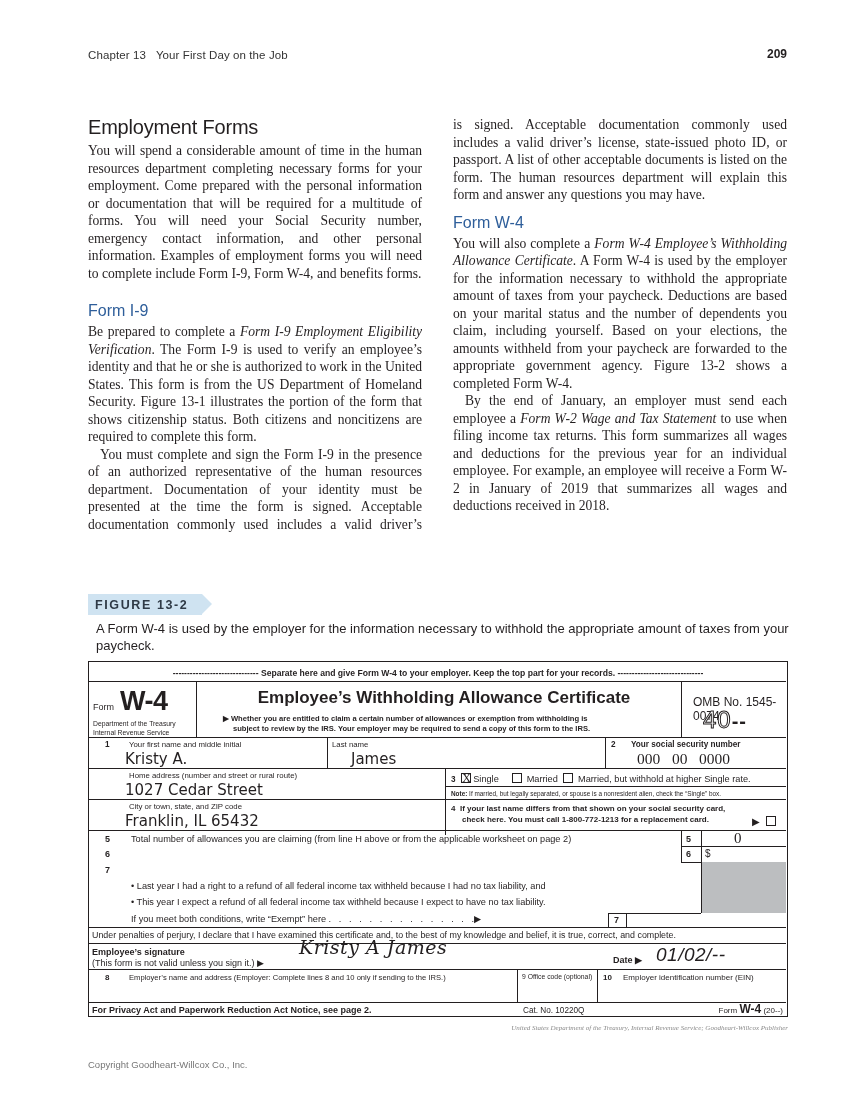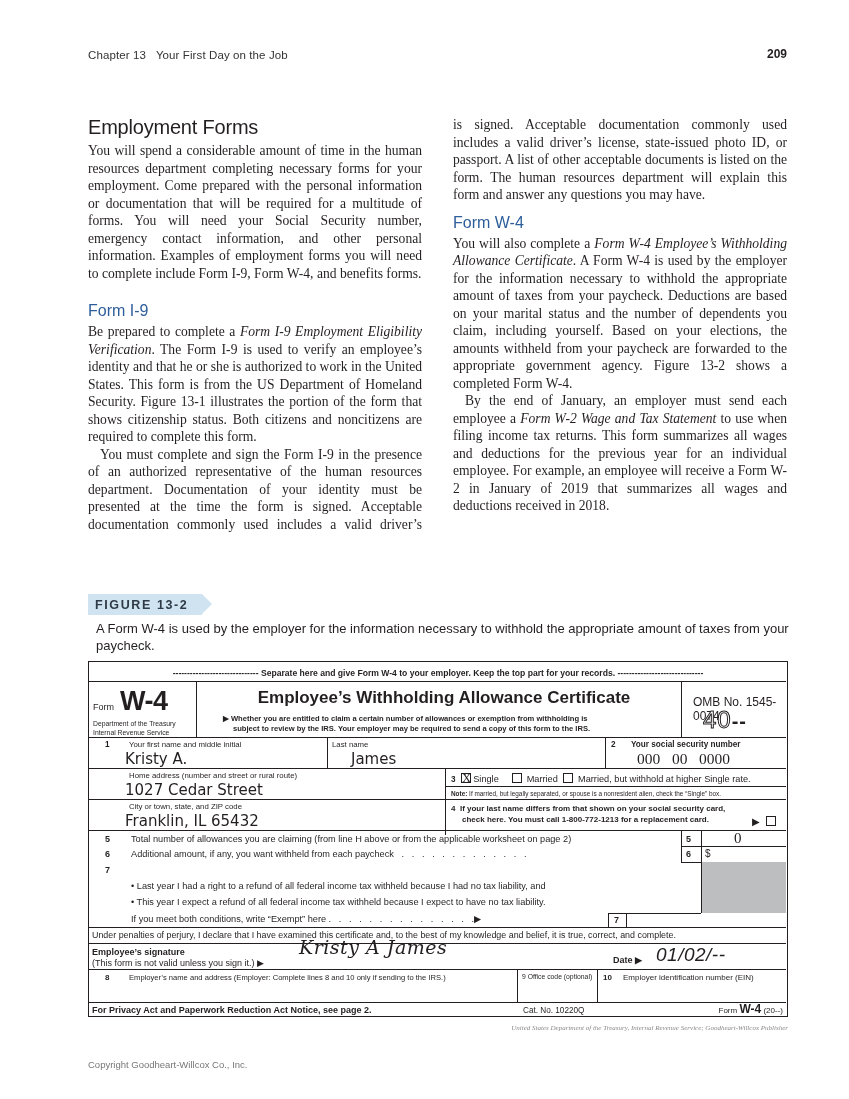--- a/index.html
+++ b/index.html
@@ -144,21 +144,20 @@
 
   <div class="abs num" style="left:16px;top:172px;font-size:9px;">5</div>
   <div class="abs txt" style="left:42px;top:172px;">Total number of allowances you are claiming (from line H above or from the applicable worksheet on page 2)</div>
   <div class="vl" style="left:592px;top:168px;height:32px;"></div>
   <div class="abs num" style="left:597px;top:172px;font-size:9px;">5</div>
   <div class="vl" style="left:612px;top:168px;height:32px;"></div>
   <div class="abs val-serif" style="left:645px;top:168px;font-size:15px;">0</div>
   <div class="hl" style="left:592px;top:184px;width:105px;"></div>
 
   <div class="abs num" style="left:16px;top:187px;font-size:9px;">6</div>
-  <div class="abs txt" style="left:42px;top:187px;white-space:pre;">Additional amount, if any, you want withheld from each paycheck   .   .   .   .   .   .   .   .   .   .   .   .   .</div>
   <div class="abs num" style="left:597px;top:187px;font-size:9px;">6</div>
   <div class="abs txt" style="left:616px;top:186px;font-size:10px;">$</div>
   <div class="hl" style="left:592px;top:200px;width:105px;"></div>
 
   <div class="abs num" style="left:16px;top:203px;font-size:9px;">7</div>
   <div class="abs grey" style="left:612px;top:200px;width:85px;height:51px;border-left:1px solid #231f20;"></div>
   <div class="abs txt" style="left:42px;top:219px;">• Last year I had a right to a refund of all federal income tax withheld because I had no tax liability, and</div>
   <div class="abs txt" style="left:42px;top:251px;white-space:pre;">If you meet both conditions, write “Exempt” here .   .   .   .   .   .   .   .   .   .   .   .   .   .   .▶</div>
   <div class="abs txt" style="left:42px;top:235px;">• This year I expect a refund of all federal income tax withheld because I expect to have no tax liability.</div>
   <div class="hl" style="left:519px;top:251px;width:93px;"></div>

